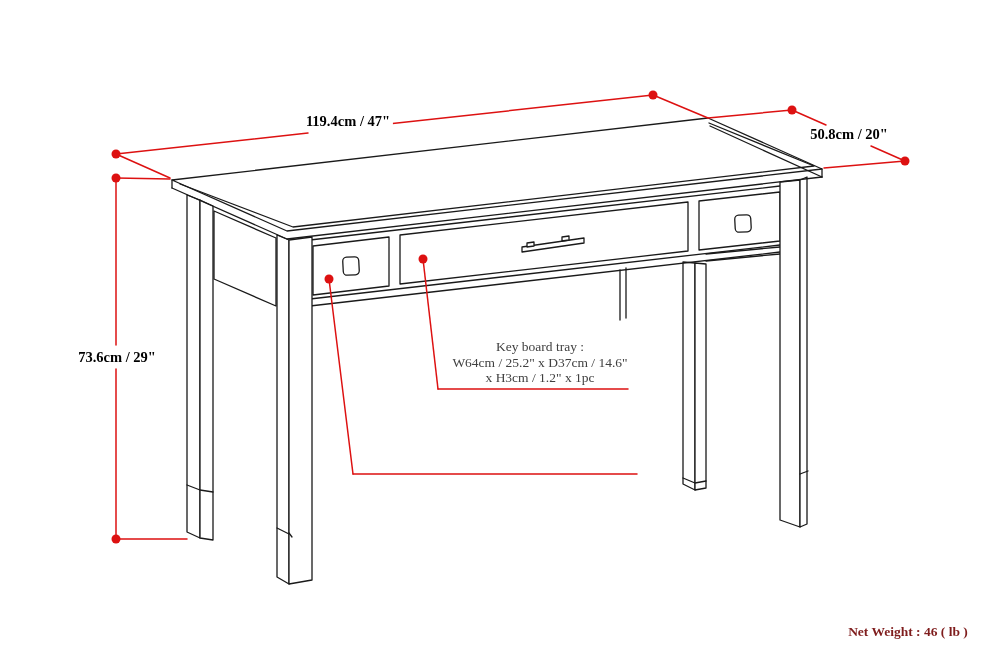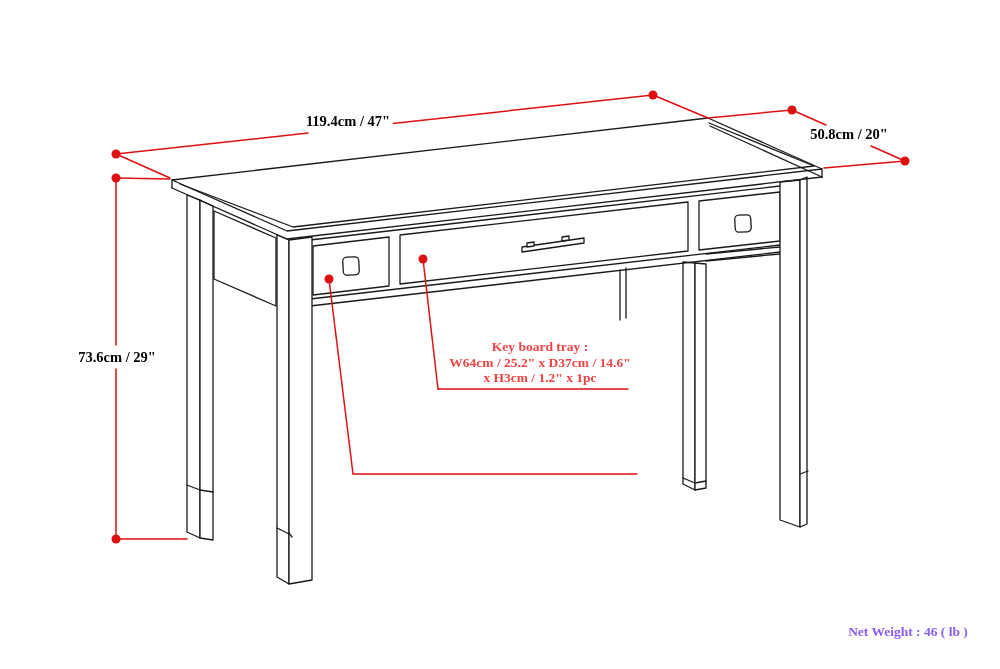--- a/index.html
+++ b/index.html
@@ -8,26 +8,26 @@
     font-family:"Liberation Serif", serif;overflow:hidden;
   }
   #linework{position:absolute;left:0;top:0;}
   .dim-label{
     position:absolute;transform:translate(-50%,-50%);
     font-weight:bold;font-size:14.5px;color:#000;background:#ffffff;
     padding:0 3px;white-space:nowrap;line-height:16px;
   }
   .anno-block{
     position:absolute;transform:translate(-50%,-50%);
-    font-weight:bold;font-size:13.5px;color:#ef4444;text-align:center;
+    font-weight:normal;font-size:13.5px;color:#404040;text-align:center;
     line-height:15.5px;white-space:nowrap;
   }
   .net-weight{
     position:absolute;transform:translate(-50%,-50%);
-    font-weight:bold;font-size:13.5px;color:#8b5cf6;white-space:nowrap;
+    font-weight:bold;font-size:13.5px;color:#7f1d1d;white-space:nowrap;
   }
 </style>
 </head>
 <body>
 
 <div id="stage">
 
   <svg id="linework" width="1000" height="669" viewBox="0 0 1000 669">
 
     <g stroke="#1a1a1a" stroke-width="1.3" fill="none" stroke-linejoin="round" stroke-linecap="round">

